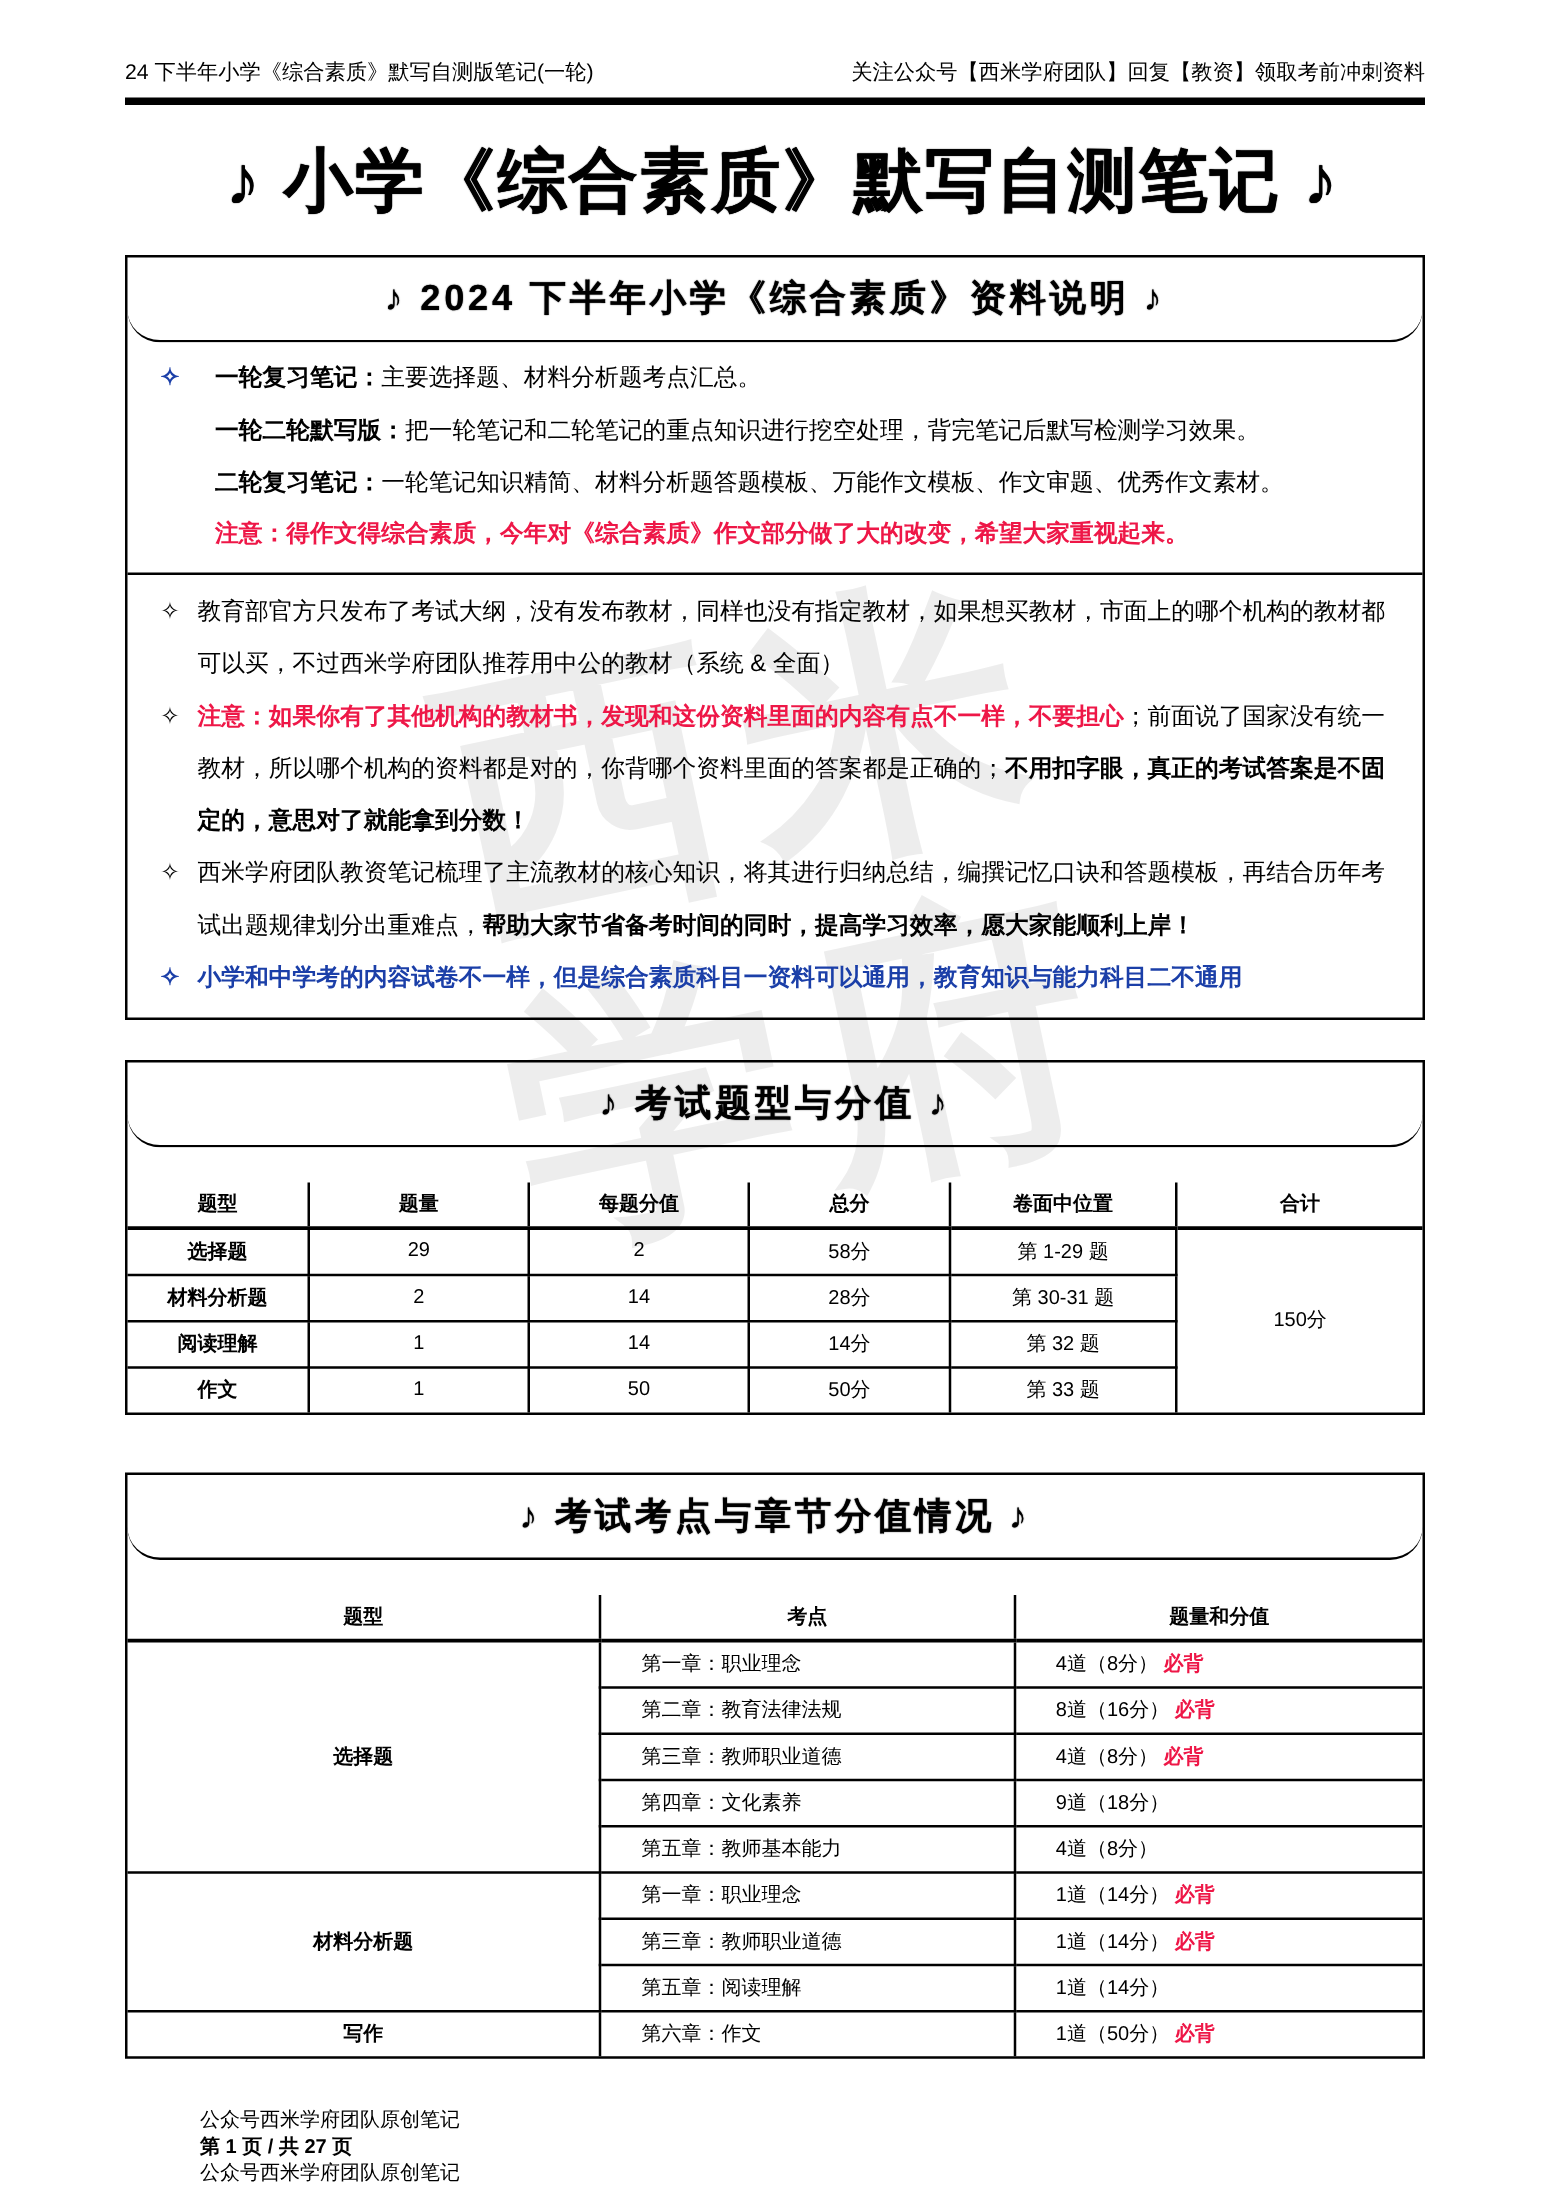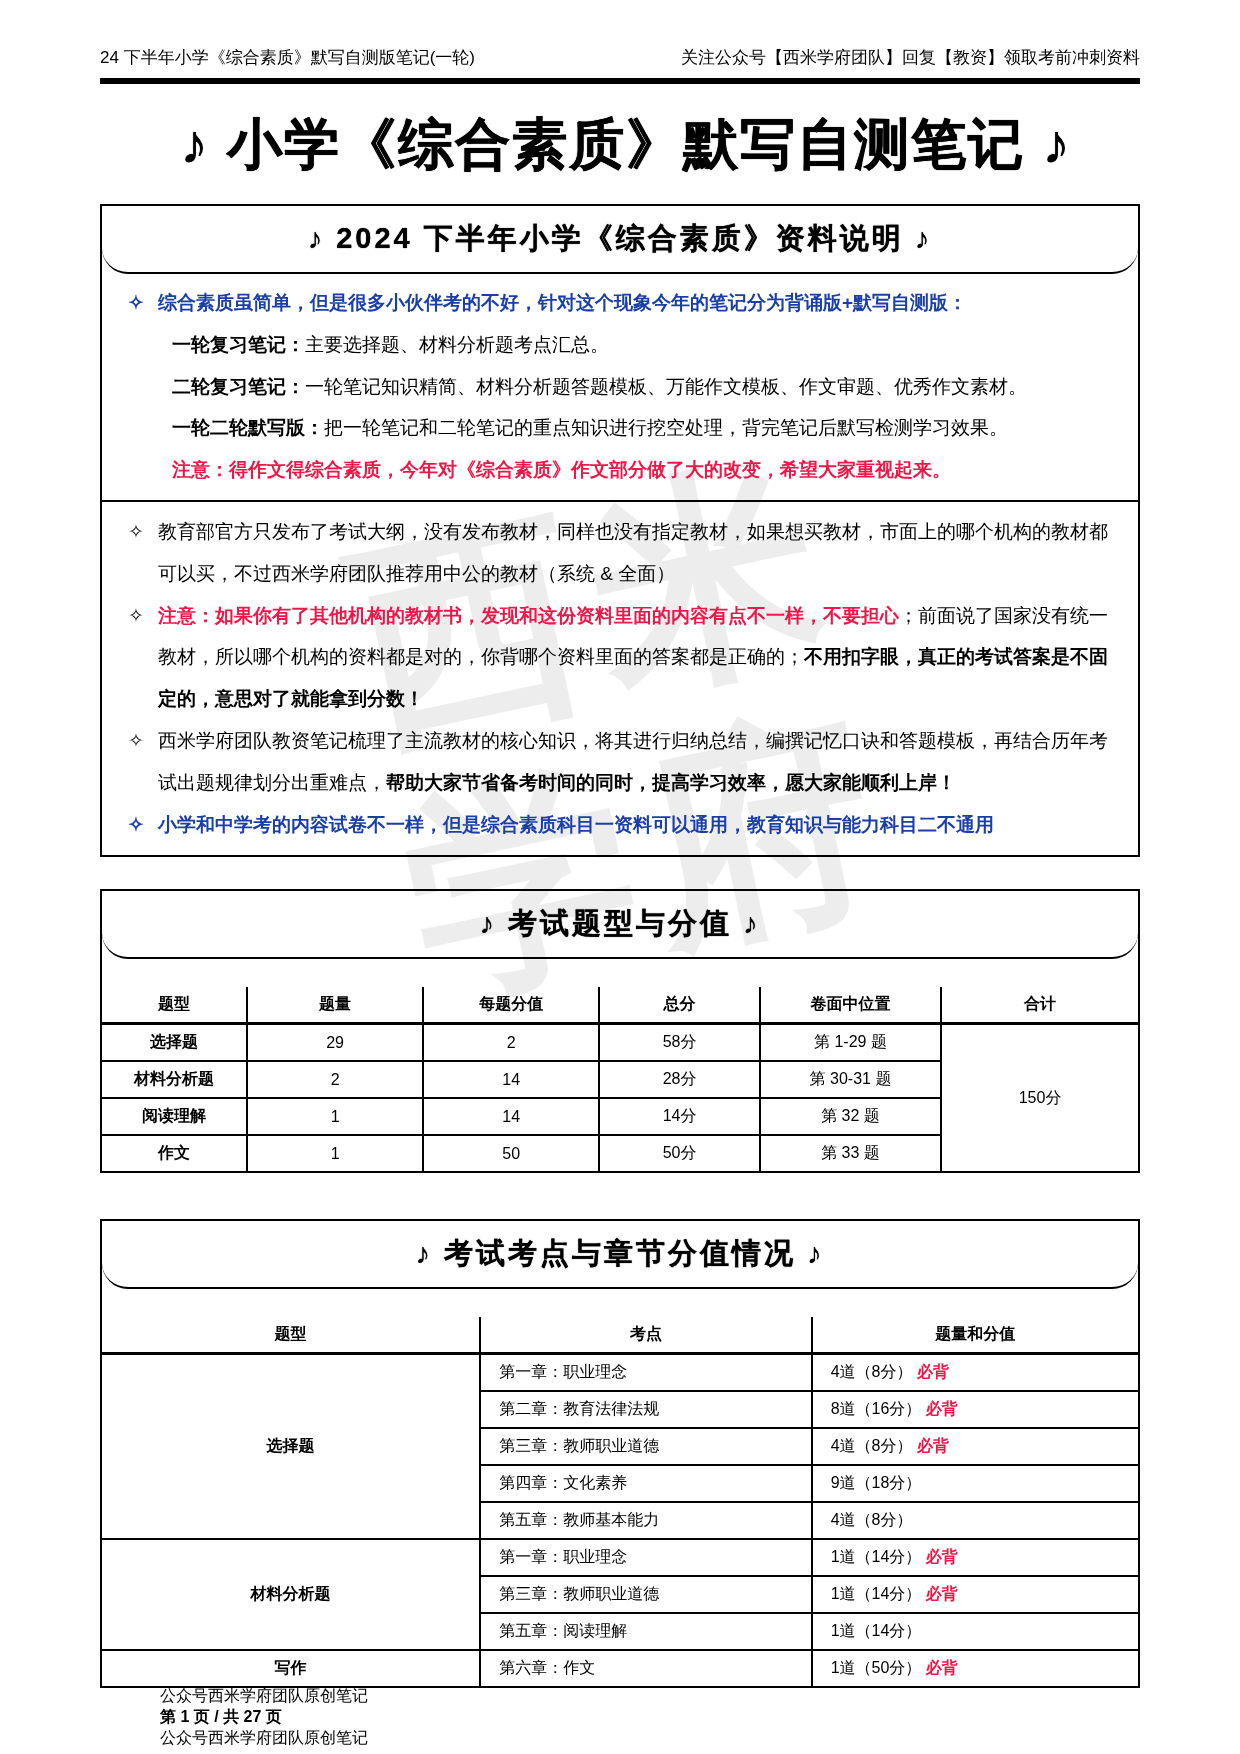--- a/index.html
+++ b/index.html
@@ -83,21 +83,21 @@
     margin-top:28px;
   }
   .tbl th,.tbl td{
     border:2px solid #000;
     padding:7px 6px;
   }
   .tbl thead th{
     border-bottom:3px solid #000;
     font-weight:bold;
   }
-  .tbl td.left{text-align:left;padding-left:18px;}
+  .tbl td.left{text-align:left;padding-left:32px;}
   .tbl td.rowlabel{font-weight:bold;}
   .score-box{margin-top:32px;}
   .chapter-box{margin-top:46px;}
   
   .footer{
     position:absolute;
     left:0;top:1686px;width:100%;
     z-index:1;
     display:flex;justify-content:space-between;
     padding:0 205px 0 160px;
@@ -121,31 +121,30 @@
   </div>
 
   <div class="title">♪ 小学《综合素质》默写自测笔记 ♪</div>
 
   <div class="box">
     <div class="box-heading">♪  2024 下半年小学《综合素质》资料说明 ♪</div>
     <div class="box-body">
 
       <div class="para">
         <span class="bullet blue bold">✧</span>
-        <span class="blue bold">综合素质虽简单，但是很多小伙伴考的不好，针对这个现象今年的笔记分为背诵版+默写自测版：</span>
       </div>
 
       <div class="sub">
         <span class="bold">一轮复习笔记：</span><span>主要选择题、材料分析题考点汇总。</span>
       </div>
       <div class="sub">
+        <span class="bold">一轮二轮默写版：</span><span>把一轮笔记和二轮笔记的重点知识进行挖空处理，背完笔记后默写检测学习效果。</span>
+      </div>
+      <div class="sub">
         <span class="bold">二轮复习笔记：</span><span>一轮笔记知识精简、材料分析题答题模板、万能作文模板、作文审题、优秀作文素材。</span>
-      </div>
-      <div class="sub">
-        <span class="bold">一轮二轮默写版：</span><span>把一轮笔记和二轮笔记的重点知识进行挖空处理，背完笔记后默写检测学习效果。</span>
       </div>
 
       <div class="sub redtxt">注意：得作文得综合素质，今年对《综合素质》作文部分做了大的改变，希望大家重视起来。</div>
 
       <hr class="divider">
 
       <div class="para">
         <span class="bullet">✧</span>
         <span>教育部官方只发布了考试大纲，没有发布教材，同样也没有指定教材，如果想买教材，市面上的哪个机构的教材都可以买，不过西米学府团队推荐用中公的教材（系统 &amp; 全面）</span>
       </div>

